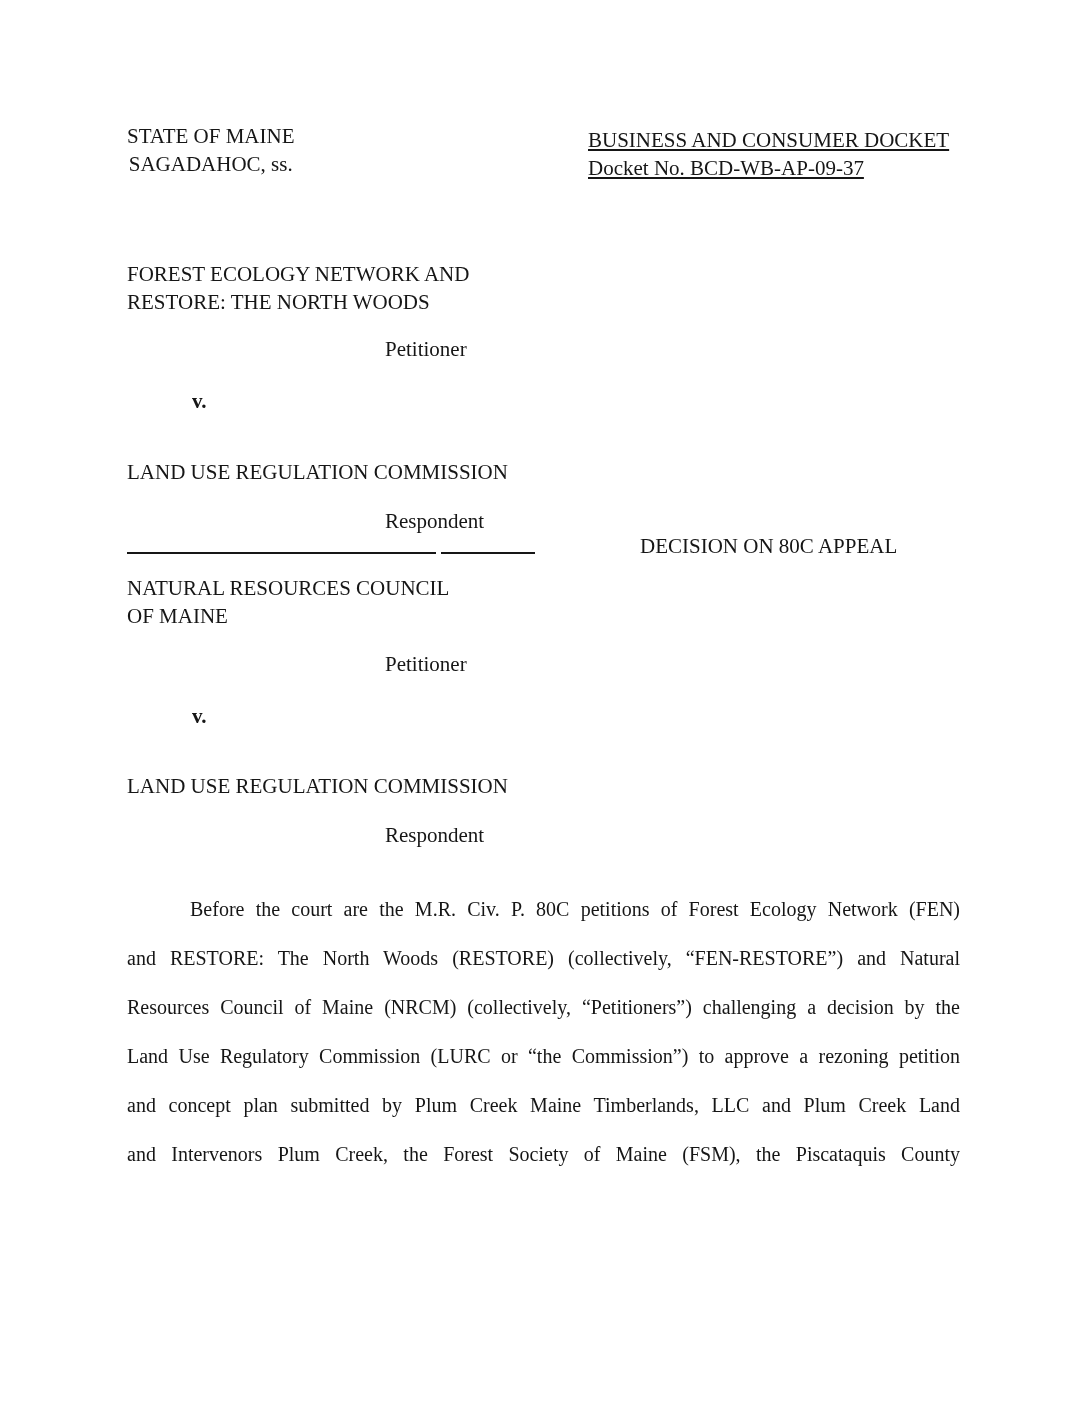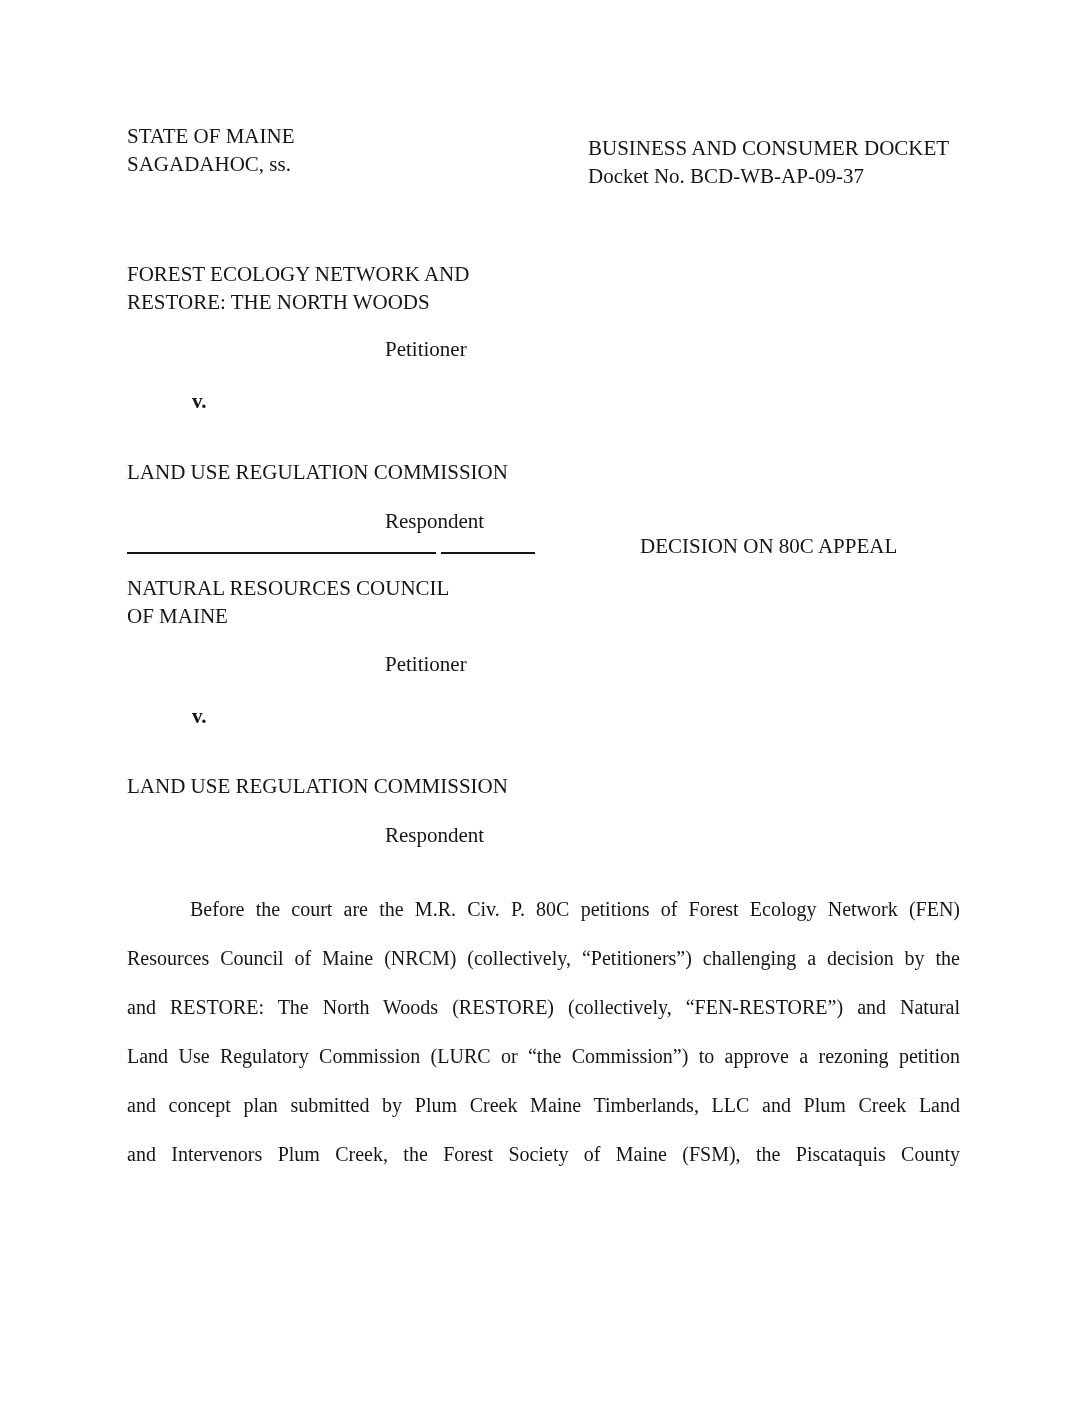--- a/index.html
+++ b/index.html
@@ -23,22 +23,22 @@
     width: 833px;
     padding-top: 122px;
   }
   
   .header {
     position: relative;
     height: 84px;
     font-size: 21px;
     line-height: 28px;
   }
-  .header-left { position: absolute; left: 0; top: 0; }
-  .header-right { position: absolute; left: 461px; top: 12px; }
+  .header-left { position: absolute; left: 0; top: 0; text-align: center; }
+  .header-right { position: absolute; left: 461px; top: 4px; text-decoration: underline; }
   .pre { white-space: pre; }
   
   .caption-block { font-size: 21px; line-height: 28px; }
   .party-name { margin-top: 54px; }
   .party-name.second { margin-top: 20px; }
   .party-role { margin-top: 19px; padding-left: 258px; }
   .party-role.resp { margin-top: 21px; }
   .party-role.pet2 { margin-top: 20px; }
   .versus { margin-top: 24px; padding-left: 65px; font-weight: bold; }
   .respondent-name { margin-top: 43px; }
@@ -122,21 +122,21 @@
         <div>OF MAINE</div>
       </div>
       <div class="party-role pet2">Petitioner</div>
       <div class="versus">v.</div>
       <div class="respondent-name second">LAND USE REGULATION COMMISSION</div>
       <div class="party-role resp">Respondent</div>
     </div>
 
     <div class="body-paragraph">
       <div class="body-line indent">Before the court are the M.R. Civ. P. 80C petitions of Forest Ecology Network (FEN)</div>
+      <div class="body-line">and RESTORE: The North Woods (RESTORE) (collectively, “FEN-RESTORE”) and Natural</div>
       <div class="body-line">Resources Council of Maine (NRCM) (collectively, “Petitioners”) challenging a decision by the</div>
-      <div class="body-line">and RESTORE: The North Woods (RESTORE) (collectively, “FEN-RESTORE”) and Natural</div>
       <div class="body-line">Land Use Regulatory Commission (LURC or “the Commission”) to approve a rezoning petition</div>
       <div class="body-line">and concept plan submitted by Plum Creek Maine Timberlands, LLC and Plum Creek Land</div>
       <div class="body-line">and Intervenors Plum Creek, the Forest Society of Maine (FSM), the Piscataquis County</div>
     </div>
 
   </div>
 </div>
 
 </body></html>

